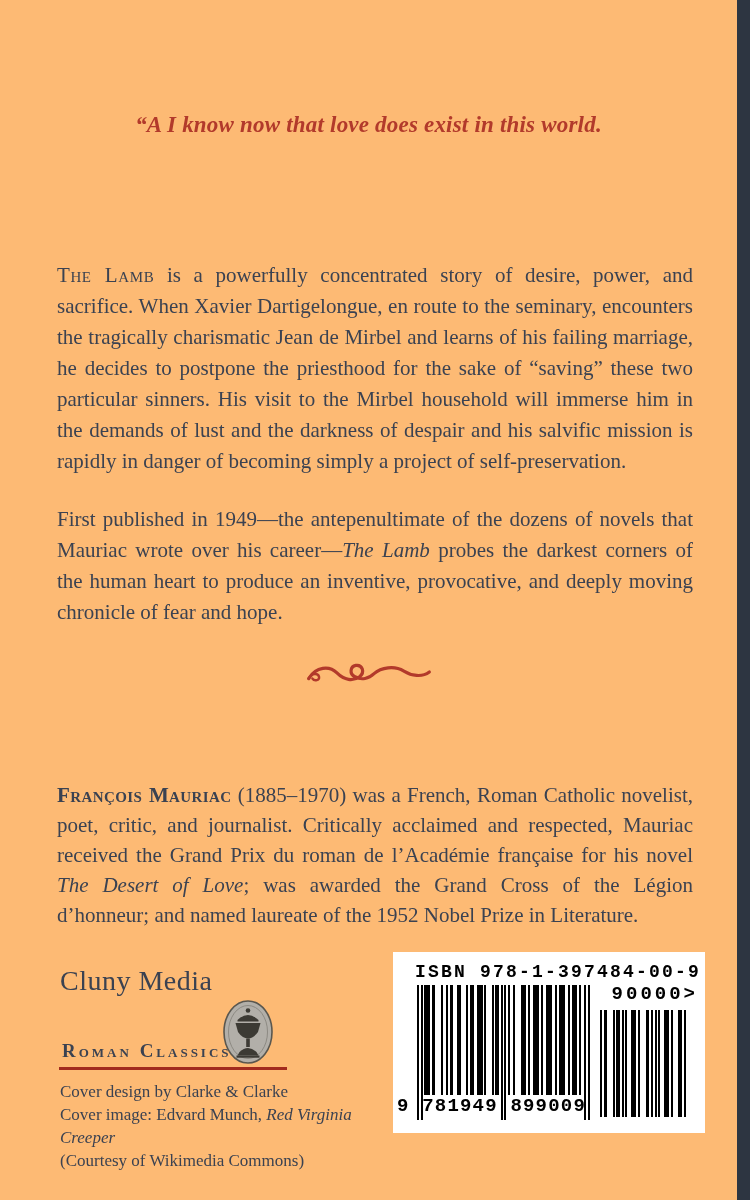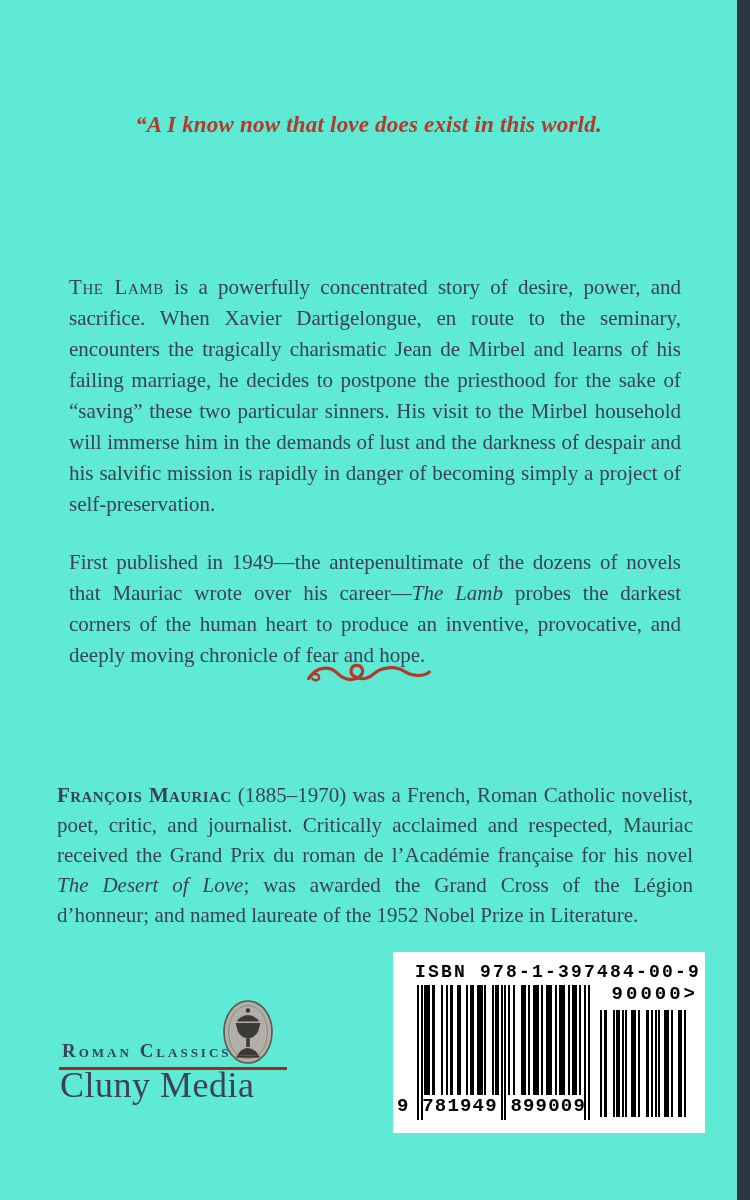--- a/index.html
+++ b/index.html
@@ -1,19 +1,19 @@
 <!DOCTYPE html>
 <html><head>
 <meta charset="utf-8">
 <style>
   html,body{margin:0;padding:0;background:#888;}
   .cover{
     position:relative;
     width:750px;height:1200px;
-    background:#5eead4;
+    background:#fdba74;
     font-family:"Liberation Serif", serif;
     color:#3b4251;
     overflow:hidden;
   }
   .spine-strip{
     position:absolute;top:0;right:0;width:13px;height:1200px;
     background:#2d3541;
   }
   
   .quote-block{
@@ -23,40 +23,40 @@
     font-style:italic;font-weight:bold;
     font-size:23px;line-height:34px;
     letter-spacing:.2px;
   }
   
   .synopsis{
     position:absolute;top:260px;left:57px;width:636px;
     font-size:21px;line-height:31px;
     text-align:justify;
   }
-  .synopsis p{margin:12px;}
+  .synopsis p{margin:0;}
   .synopsis p + p{margin-top:27px;}
   .smallcaps{font-variant:small-caps;letter-spacing:.6px;}
   .ital{font-style:italic;}
   
   .ornament{
     position:absolute;top:650px;left:0;right:13px;
     text-align:center;
   }
   
   .bio{
     position:absolute;top:780px;left:57px;width:636px;
     font-size:21px;line-height:30px;
     text-align:justify;
   }
   .bio .smallcaps{font-weight:bold;letter-spacing:.4px;}
   
   .publisher-name{
-    position:absolute;top:1064px;left:60px;
-    font-size:36px;letter-spacing:.5px;
+    position:absolute;top:965px;left:60px;
+    font-size:28px;letter-spacing:.5px;
   }
   .publisher-imprint{
     position:absolute;top:1040px;left:62px;
     font-size:19px;font-weight:bold;
     font-variant:small-caps;letter-spacing:3px;
   }
   .emblem{position:absolute;top:999px;left:222px;}
   .red-rule{
     position:absolute;top:1067px;left:59px;width:228px;height:3px;
     background:#a22b1e;
@@ -132,20 +132,25 @@
       <path d="M15.5 21 Q26 11 36.5 21 L36.5 22.5 L15.5 22.5 Z" fill="#3c3a34"></path>
       <path d="M13.5 24 L38.5 24 L36 33 Q31.5 39.5 26 39.5 Q20.5 39.5 16 33 Z" fill="#3c3a34"></path>
       <rect x="24.2" y="39.5" width="3.6" height="8.5" fill="#3c3a34"></rect>
       <path d="M17.5 53 Q26 45 34.5 53 L36.5 56.5 L15.5 56.5 Z" fill="#3c3a34"></path>
       <rect x="14.5" y="56.5" width="23" height="2.2" fill="#3c3a34"></rect>
     </svg>
   </div>
 
   <div class="red-rule"></div>
 
+  <div class="credits">
+    <div>Cover design by Clarke &amp; Clarke</div>
+    <div><span>Cover image: Edvard Munch, </span><span class="ital">Red Virginia Creeper</span></div>
+    <div>(Courtesy of Wikimedia Commons)</div>
+  </div>
 
   <div class="barcode-box">
     <div class="isbn-label">ISBN 978-1-397484-00-9</div>
     <div class="supp-label">90000&gt;</div>
     <div class="main-bars">
       <div class="bars-field" id="main-bars-field">
           <i style="left: 0px; width: 1.92px; height: 135px;"></i>
           <i style="left: 3.64px; width: 1.92px; height: 135px;"></i>
           <i style="left: 7.28px; width: 1.92px; height: 110px;"></i>
           <i style="left: 9.1px; width: 1.92px; height: 110px;"></i>

